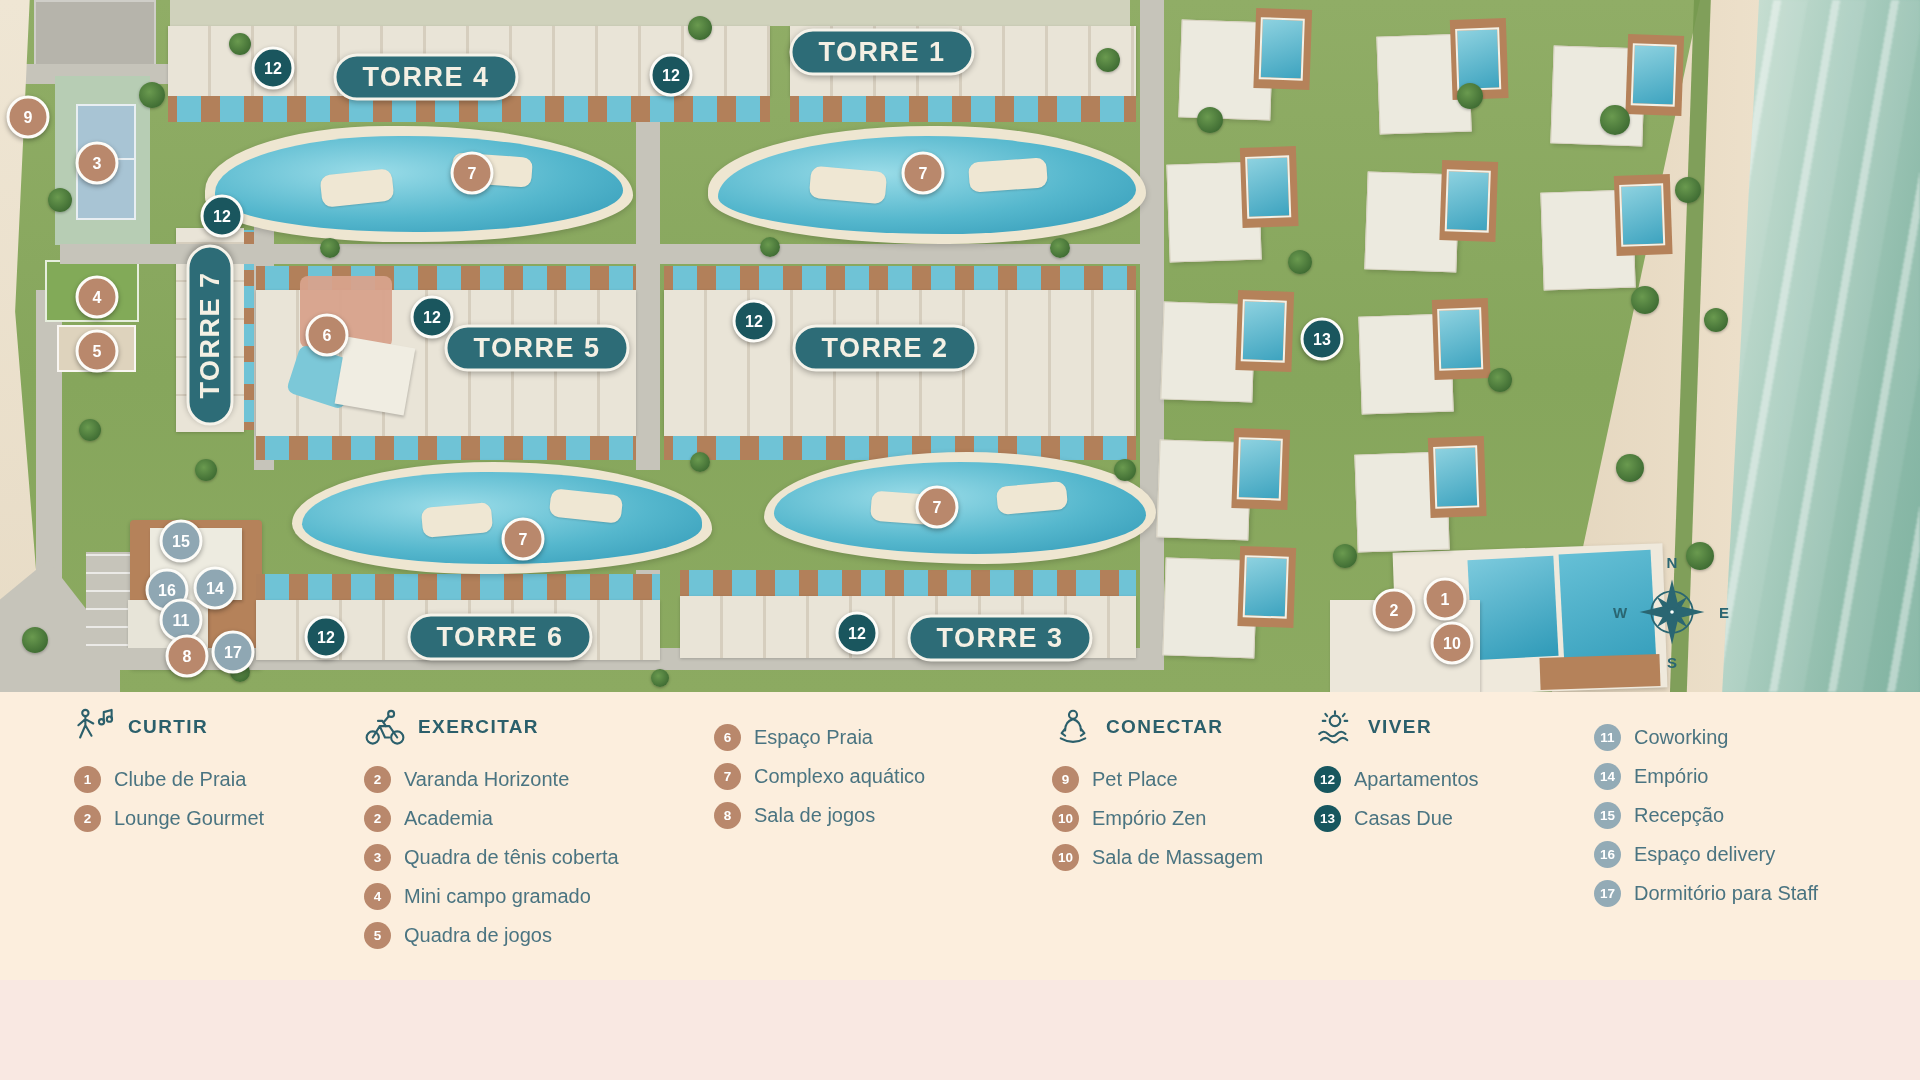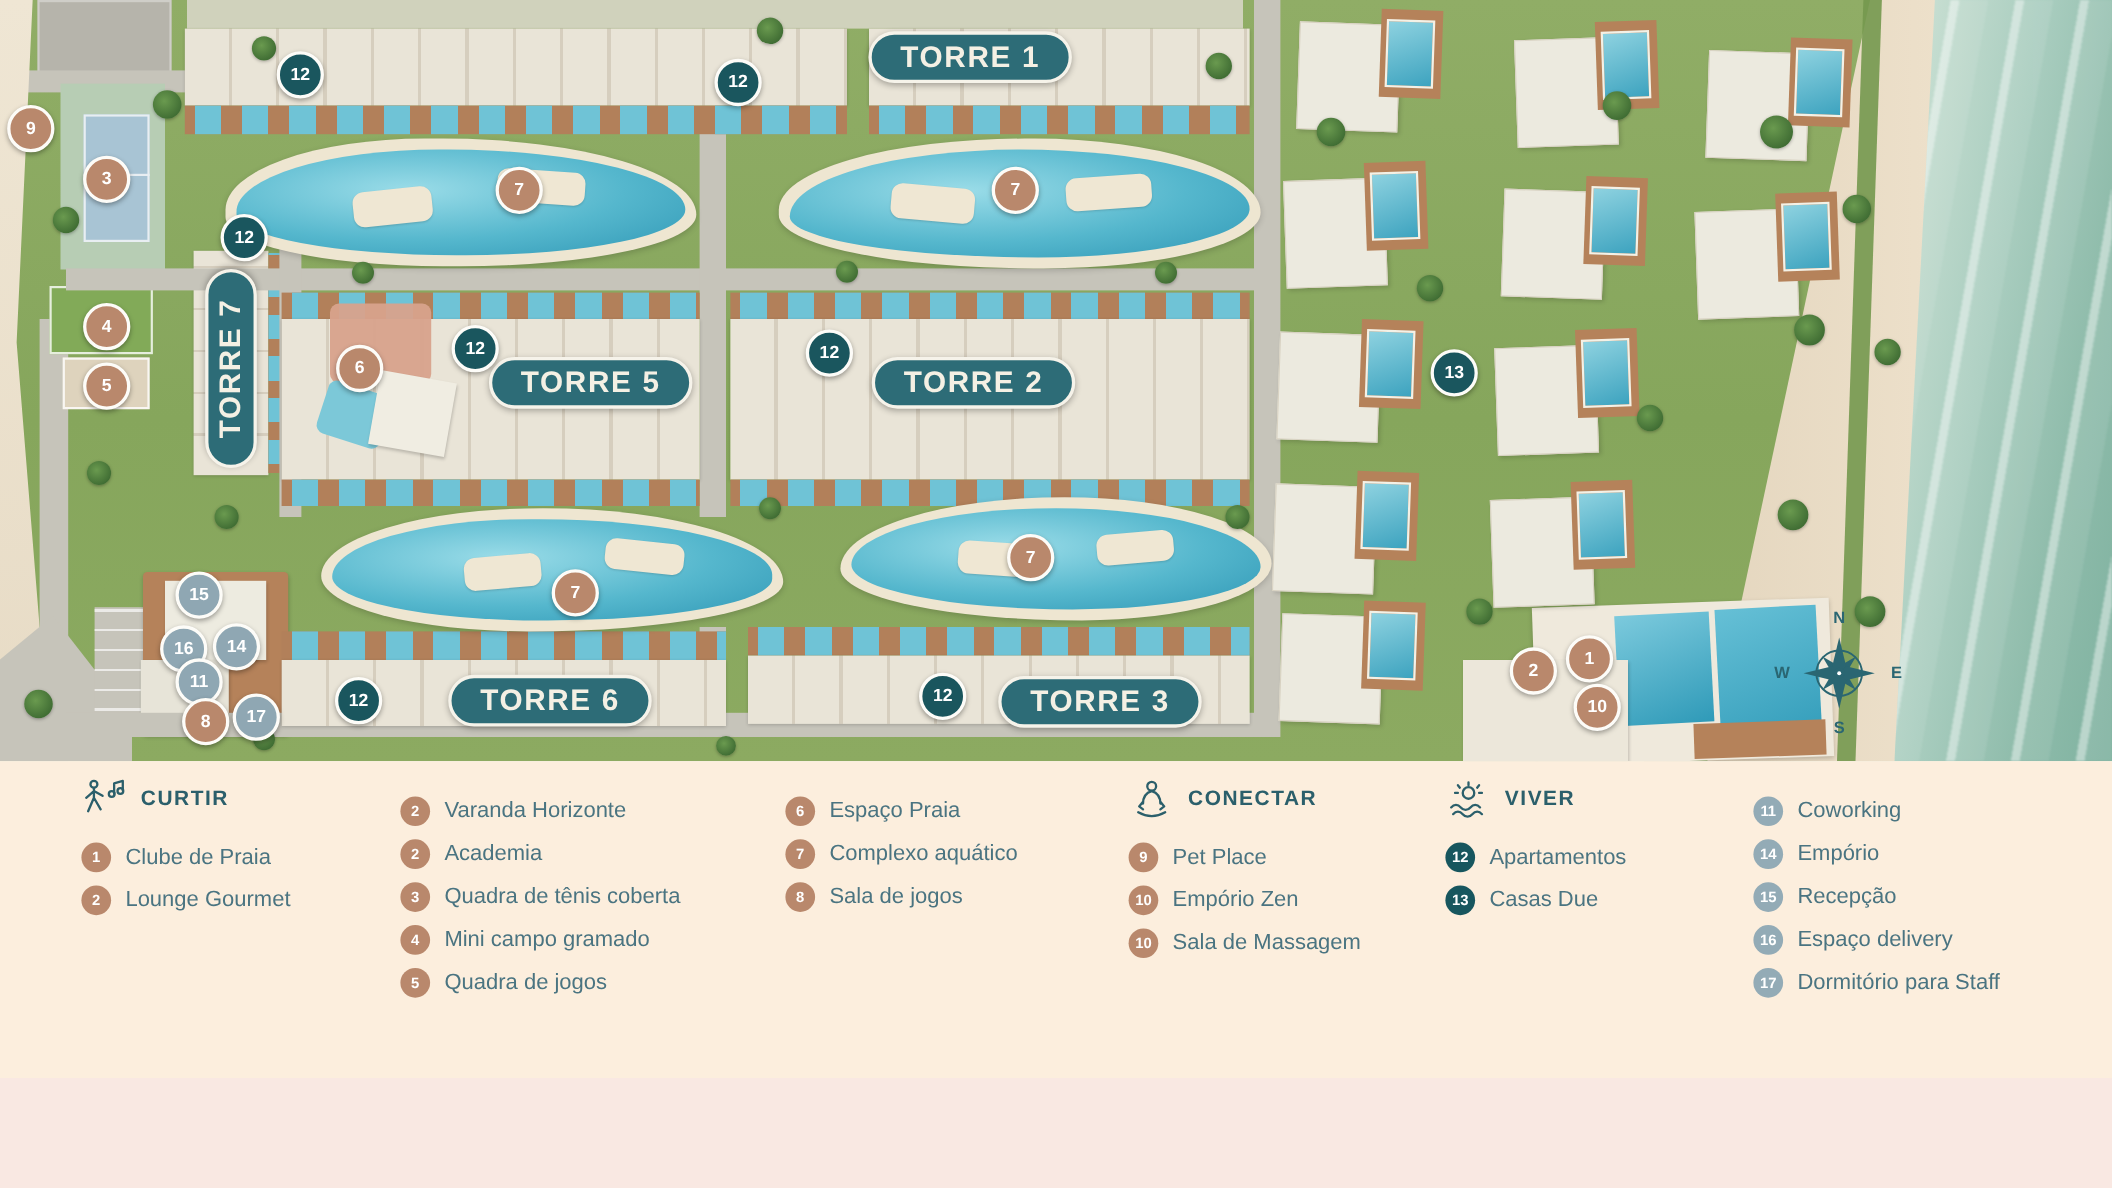--- a/index.html
+++ b/index.html
@@ -81,21 +81,21 @@
   .compass .dir{position:absolute;color:#2a6672;font-weight:700;font-size:15px;
     transform:translate(-50%,-50%);}
   .dir.n{left:50%;top:6px;}.dir.s{left:50%;top:106px;}
   .dir.w{left:4px;top:56px;}.dir.e{left:108px;top:56px;}
 
   
   #legend{position:absolute;left:0;top:692px;width:1920px;height:288px;background:#fceedd;}
   #footer-band{position:absolute;left:0;top:980px;width:1920px;height:100px;background:#f9e8e2;}
   .legend-col{position:absolute;top:14px;}
   .col0{left:74px;}.col1{left:364px;}.col2{left:714px;}
-  .col3{left:1026px;}.col4{left:1314px;}.col5{left:1594px;}
+  .col3{left:1052px;}.col4{left:1314px;}.col5{left:1594px;}
   .legend-header{display:flex;align-items:center;gap:12px;color:#2b5f6b;
     font-weight:700;font-size:19px;letter-spacing:1.4px;}
   .legend-icon{width:42px;height:42px;color:#2b5f6b;flex:0 0 42px;}
   .legend-icon svg{width:42px;height:42px;fill:none;stroke:currentColor;
     stroke-width:2.4;stroke-linecap:round;stroke-linejoin:round;}
   .legend-items{margin-top:18px;display:flex;flex-direction:column;gap:12px;}
   .legend-item{display:flex;align-items:center;gap:13px;font-size:20px;color:#4a7481;}
   .badge{width:27px;height:27px;border-radius:50%;color:#fff;font-size:13.5px;font-weight:700;
     display:flex;align-items:center;justify-content:center;flex:0 0 27px;}
   .badge.brown{background:#b9886c;}
@@ -294,20 +294,21 @@
         </g>
         <circle cx="40" cy="40" r="5.5" fill="#2a6672"></circle>
           <circle cx="40" cy="40" r="2" fill="#ffffff"></circle>
       </svg>
       <span class="dir n">N</span>
       <span class="dir e">E</span>
       <span class="dir s">S</span>
       <span class="dir w">W</span>
     </div>
   <div class="tower" style="left: 882px; top: 52px;">TORRE 1</div>
+      <div class="tower" style="left: 426px; top: 77px;">TORRE 4</div>
       <div class="tower vertical" style="left: 210px; top: 335px;">TORRE 7</div>
       <div class="tower" style="left: 537px; top: 348px;">TORRE 5</div>
       <div class="tower" style="left: 885px; top: 348px;">TORRE 2</div>
       <div class="tower" style="left: 500px; top: 637px;">TORRE 6</div>
       <div class="tower" style="left: 1000px; top: 638px;">TORRE 3</div>
       <div class="marker brown" style="left: 28px; top: 117px;">9</div>
       <div class="marker brown" style="left: 97px; top: 163px;">3</div>
       <div class="marker brown" style="left: 97px; top: 297px;">4</div>
       <div class="marker brown" style="left: 97px; top: 351px;">5</div>
       <div class="marker teal" style="left: 273px; top: 68px;">12</div>
@@ -351,20 +352,31 @@
             <span class="badge brown">1</span>
             <span>Clube de Praia</span>
           </div>
           <div class="legend-item">
             <span class="badge brown">2</span>
             <span>Lounge Gourmet</span>
           </div>
         </div>
       </div>
       <div class="legend-col col1">
+        <div class="legend-header">
+          <span class="legend-icon"><svg viewBox="0 0 48 48">
+              <circle cx="10" cy="36" r="7"></circle>
+              <circle cx="38" cy="36" r="7"></circle>
+              <path d="M10 36l8-13h11l9 13M18 23l6 13h5"></path>
+              <path d="M25 23l-4-6h-5"></path>
+              <circle cx="31" cy="9" r="3.4"></circle>
+              <path d="M28 12l-5 6"></path>
+            </svg></span>
+          <span>EXERCITAR</span>
+        </div>
         <div class="legend-items">
           <div class="legend-item">
             <span class="badge brown">2</span>
             <span>Varanda Horizonte</span>
           </div>
           <div class="legend-item">
             <span class="badge brown">2</span>
             <span>Academia</span>
           </div>
           <div class="legend-item">

